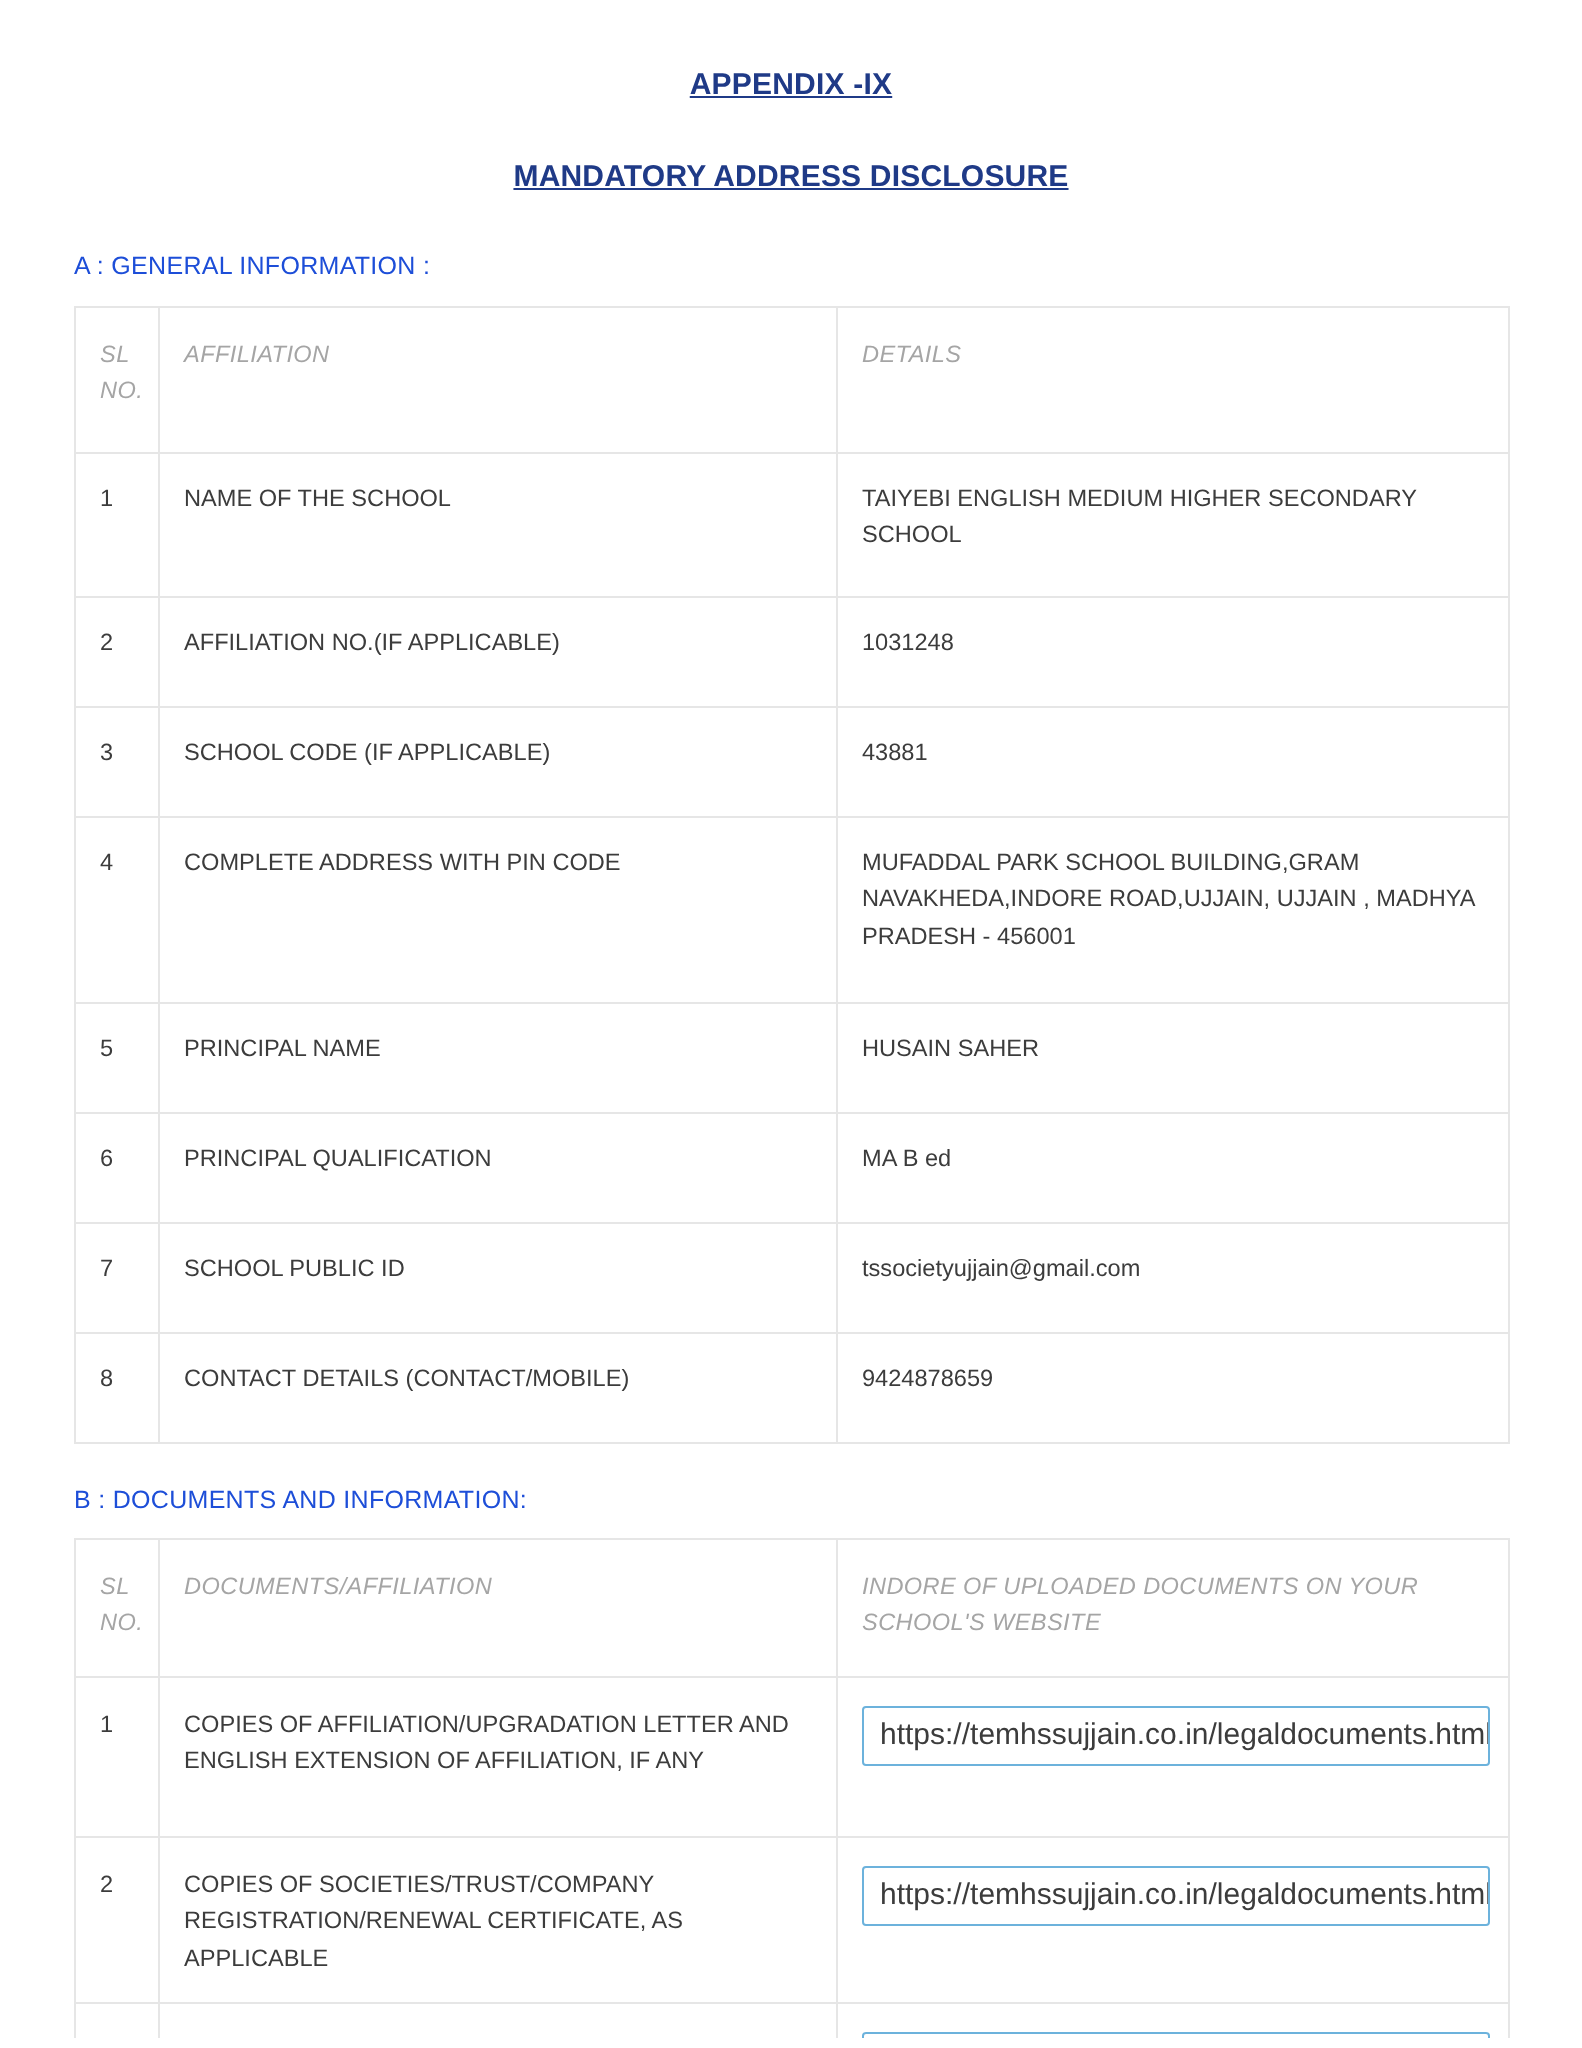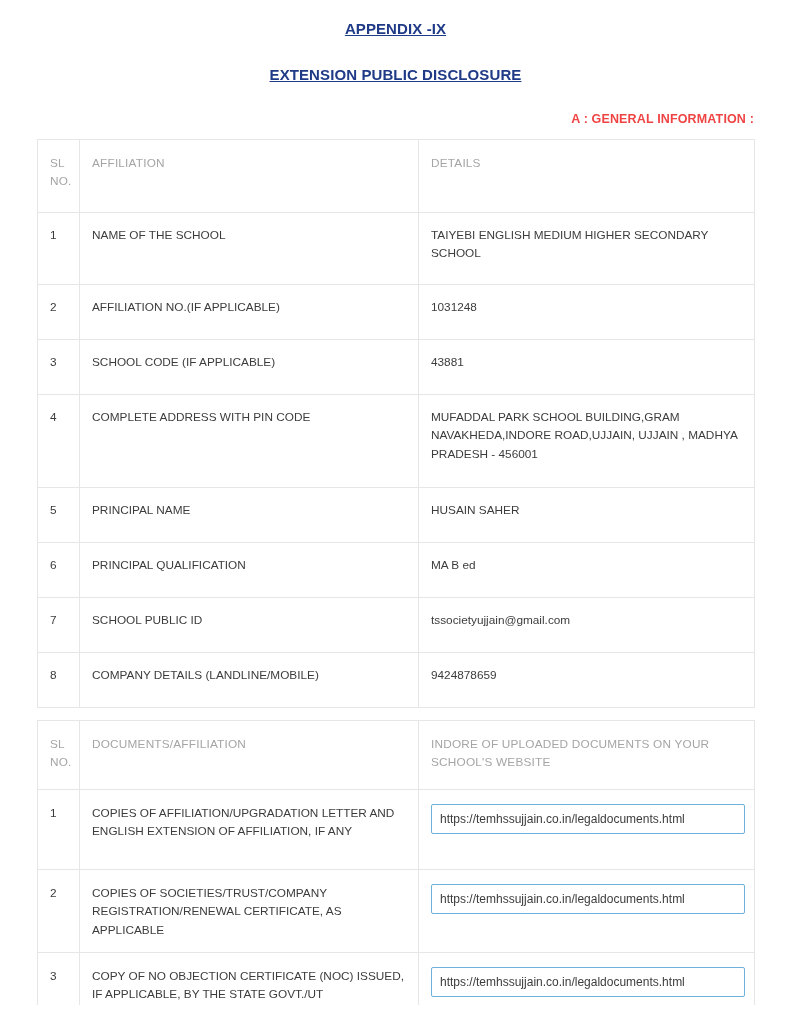--- a/index.html
+++ b/index.html
@@ -27,29 +27,28 @@
 
   
   .doc-title {
     text-align: center;
     color: #1f3a87;
     font-size: 15px;
     font-weight: bold;
     text-decoration: underline;
     letter-spacing: 0.1px;
   }
-  .title-appendix { margin-top: 20px; }
+  .title-appendix { margin-top: 34px; }
   .title-main { margin-top: 29px; }
 
   .section-heading {
-    color: #ef4444;
+    color: #1d4ed8;
     font-size: 12.5px;
-    font-weight: bold;
+    font-weight: normal;
     letter-spacing: 0.15px;
-    text-align: right;
   }
   .section-a { margin-top: 29px; margin-bottom: 0; }
   .section-b { margin-top: 21px; margin-bottom: 0; }
 
   
   table.disclosure {
     width: 717px;
     border-collapse: collapse;
     table-layout: fixed;
     border: 1px solid #e6e6e6;
@@ -65,20 +64,21 @@
     font-size: 11.8px;
     line-height: 1.55;
     color: #3c3c3c;
   }
   table.disclosure thead th {
     color: #a5a5a5;
     font-size: 11.8px;
     letter-spacing: 0.2px;
     padding-top: 14px;
     padding-bottom: 14px;
+    font-style: italic;
   }
   .col-sl   { width: 42px; }
   .col-mid  { width: 339px; }
   .col-last { width: 336px; }
 
   .cell-sl { color: #4a4a4a; }
 
   
   #table-a thead th { height: 44px; }
   #table-a tbody td { height: 28px; }
@@ -98,21 +98,21 @@
     display: block;
     box-sizing: border-box;
     width: 314px;
     height: 30px;
     line-height: 28px;
     border: 1px solid #6cb2dc;
     border-radius: 2px;
     background: #ffffff;
     color: #3c3c3c;
     font-family: "Liberation Sans", sans-serif;
-    font-size: 12px;
+    font-size: 15px;
     padding: 0 8px;
     white-space: nowrap;
     overflow: hidden;
     text-overflow: clip;
   }
 
   .clip-bottom {
     position: absolute;
     left: 0;
     top: 985px;
@@ -121,21 +121,21 @@
     background: #ffffff;
   }
 </style>
 </head>
 <body>
 
 <div class="page">
 
   <div class="doc-title title-appendix">APPENDIX -IX</div>
 
-  <div class="doc-title title-main">EXTENSION PUBLIC DISCLOSURE</div>
+  <div class="doc-title title-main">MANDATORY ADDRESS DISCLOSURE</div>
 
   <div class="section-heading section-a">A : GENERAL INFORMATION :</div>
 
   <div class="table-a-wrap">
     <table class="disclosure" id="table-a">
       <colgroup>
         <col class="col-sl">
           <col class="col-mid">
           <col class="col-last">
       </colgroup>
@@ -177,27 +177,28 @@
           <td>PRINCIPAL QUALIFICATION</td>
           <td>MA B ed</td>
         </tr>
         <tr>
           <td class="cell-sl">7</td>
           <td>SCHOOL PUBLIC ID</td>
           <td>tssocietyujjain@gmail.com</td>
         </tr>
         <tr>
           <td class="cell-sl">8</td>
-          <td>COMPANY DETAILS (LANDLINE/MOBILE)</td>
+          <td>CONTACT DETAILS (CONTACT/MOBILE)</td>
           <td>9424878659</td>
         </tr>
       </tbody>
     </table>
   </div>
 
+  <div class="section-heading section-b">B : DOCUMENTS AND INFORMATION:</div>
 
   <div class="table-b-wrap">
     <table class="disclosure" id="table-b">
       <colgroup>
         <col class="col-sl">
           <col class="col-mid">
           <col class="col-last">
       </colgroup>
       <thead>
         <tr>

